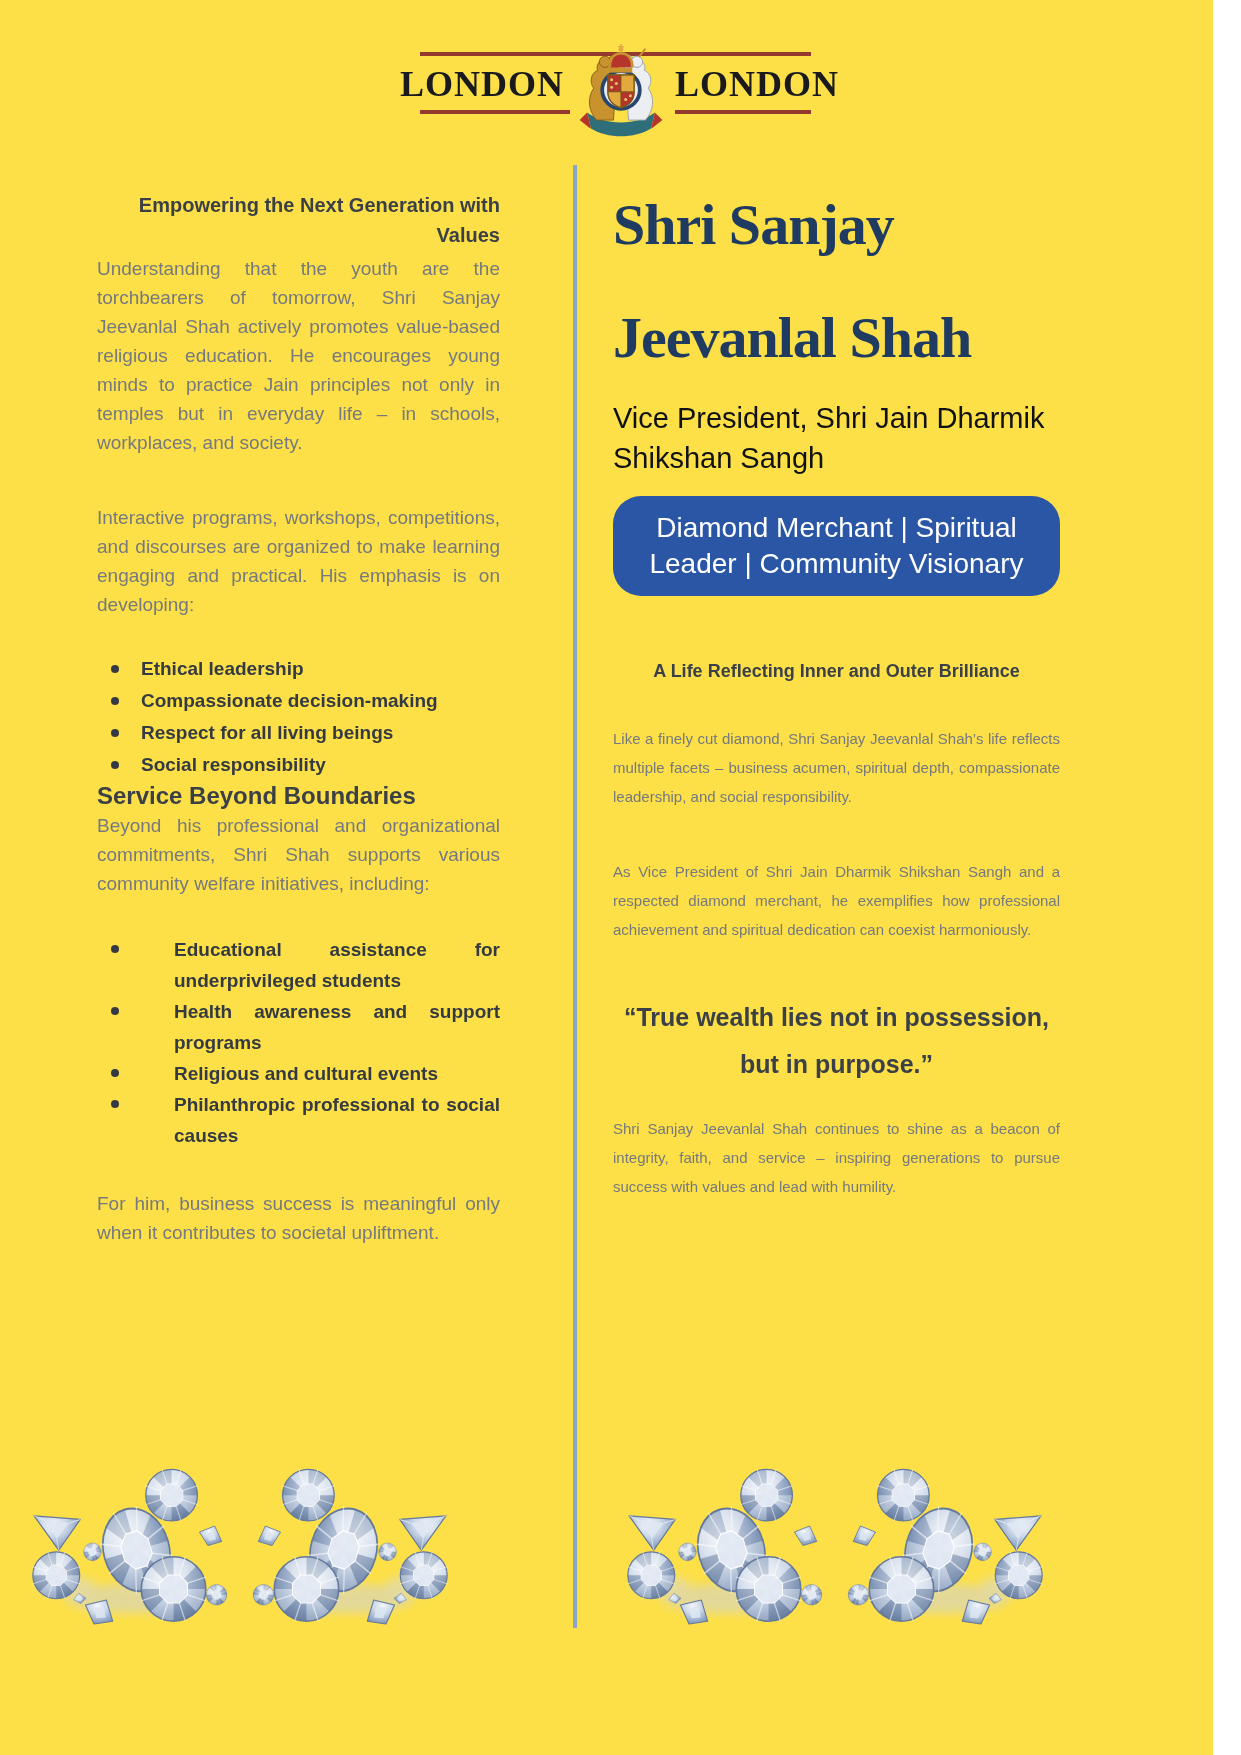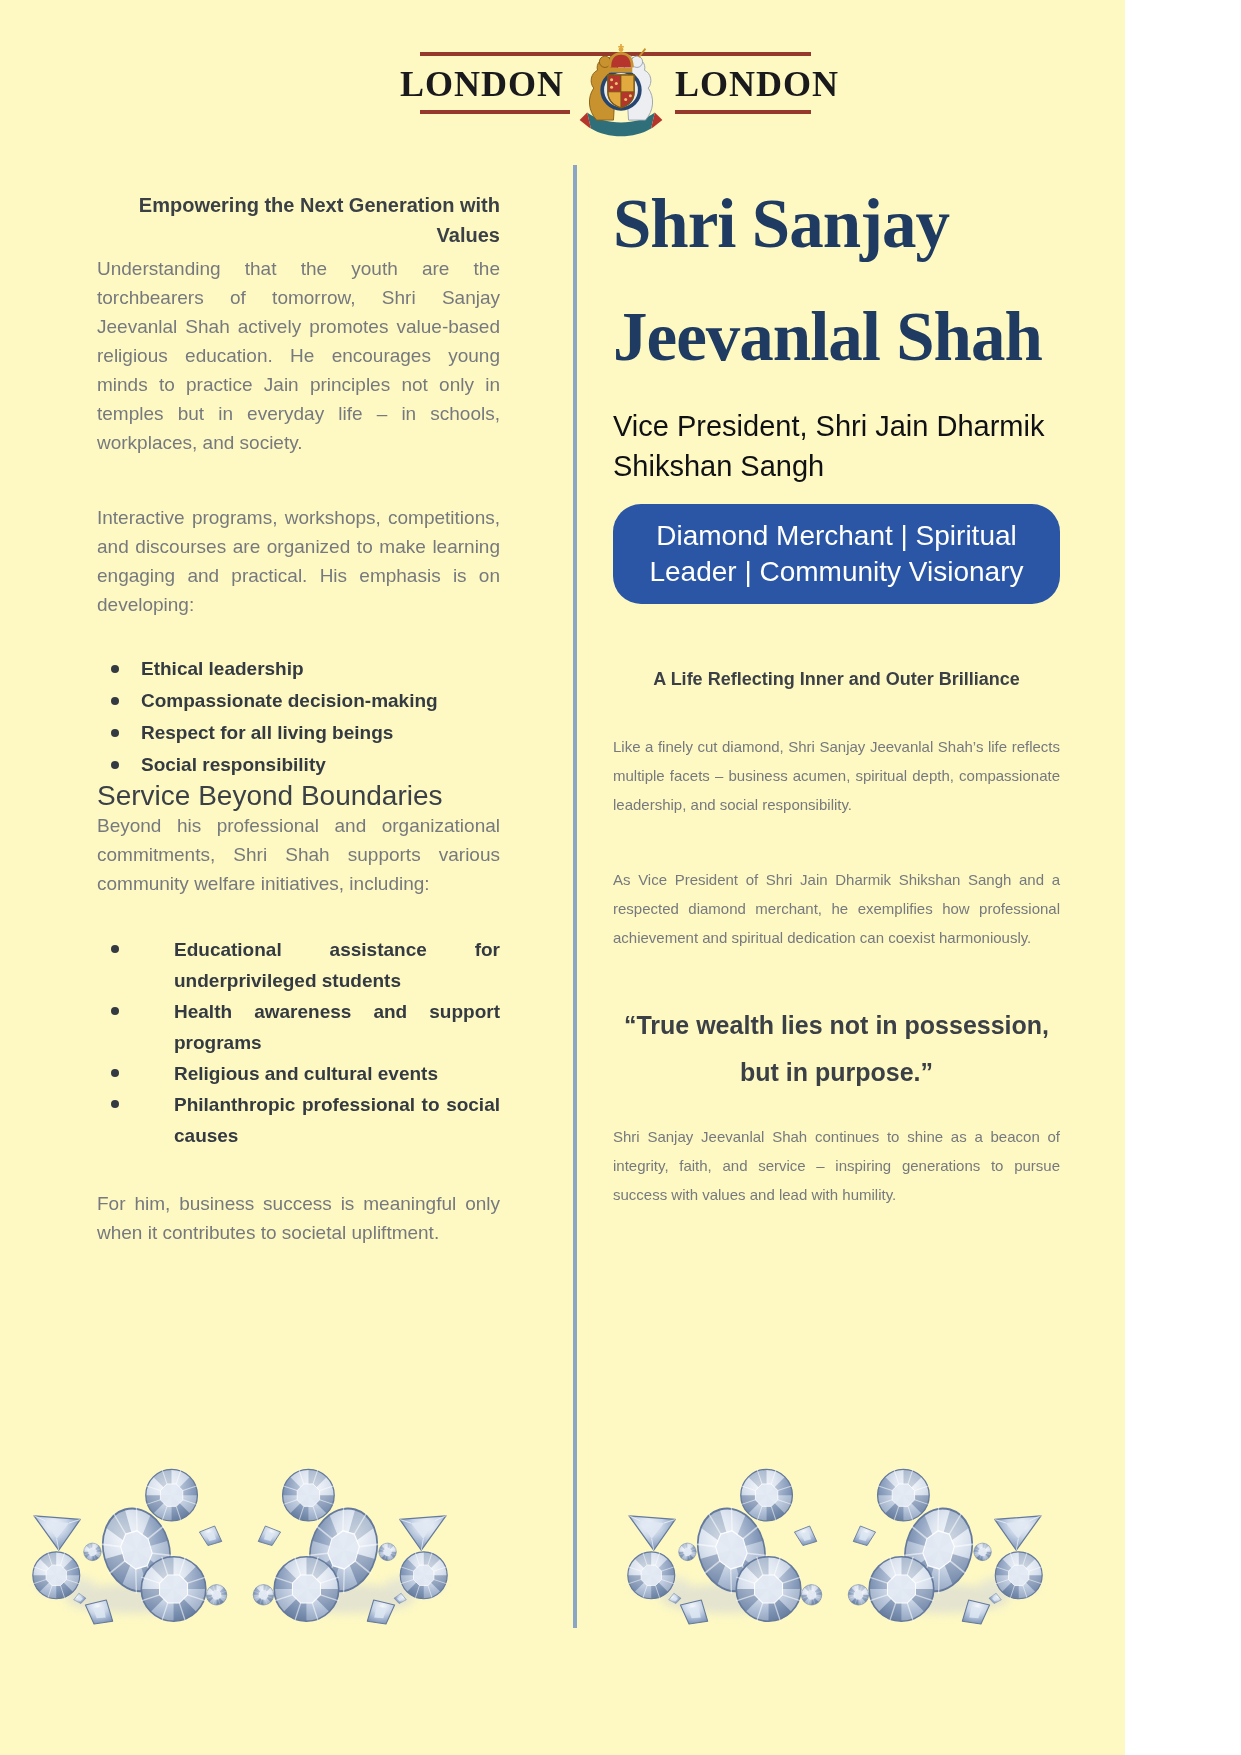--- a/index.html
+++ b/index.html
@@ -1,54 +1,54 @@
 <!DOCTYPE html>
 <html><head>
 <meta charset="utf-8">
 <title>London Herald Feature</title>
 <style>
   html,body{margin:0;padding:0;background:#ffffff;}
-  .page{position:relative;width:1125px;height:1755px;background:#fef9c3;overflow:hidden;
+  .page{position:relative;width:1213px;height:1755px;background:#fde047;overflow:hidden;
         font-family:"Liberation Sans",sans-serif;}
 
   
   .rule{position:absolute;background:#94392b;height:4px;}
   #rule-top{left:420px;top:52px;width:391px;}
   #rule-bottom-left{left:420px;top:110px;width:150px;}
   #rule-bottom-right{left:675px;top:110px;width:136px;}
   .brand{position:absolute;top:60px;font-family:"Liberation Serif",serif;font-weight:700;
          font-size:36px;line-height:48px;color:#1a1a1c;letter-spacing:1px;}
   #brand-left{left:400px;width:160px;text-align:right;}
   #brand-right{left:675px;width:160px;text-align:left;}
   #crest{position:absolute;left:574px;top:40px;width:94px;height:100px;}
 
   
   #divider{position:absolute;left:573px;top:165px;width:4px;height:1463px;background:#8ba5c7;}
 
   
   .col-left{position:absolute;left:97px;top:190px;width:403px;color:#76797e;}
   .col-left h2{margin:0;font-size:20px;line-height:30px;font-weight:700;color:#3b4046;text-align:right;}
-  .col-left h3{margin:0;font-size:28px;line-height:30px;font-weight:400;color:#3b4046;text-align:left;}
+  .col-left h3{margin:0;font-size:24px;line-height:30px;font-weight:700;color:#3b4046;text-align:left;}
   .col-left p{margin:0;font-size:19px;line-height:29px;text-align:justify;}
   .p-first{margin-top:4px !important;}
   .gap46{margin-top:46px !important;}
   .gap38{margin-top:38px !important;}
   ul.bullets{list-style:none;margin:34px 0 0 0;padding:0;}
   ul.bullets li{display:flex;font-size:19px;font-weight:700;color:#343a41;}
   ul.b1 li{line-height:32px;}
   ul.b2{margin-top:36px;}
   ul.b2 li{line-height:31px;text-align:justify;gap:33px;}
   ul.bullets .dot{flex:none;width:8px;height:8px;border-radius:50%;background:#343a41;margin:12px 22px 0 14px;}
   ul.b2 .dot{margin-top:11px;}
   ul.b2 li span.txt{flex:1;}
 
   
   .col-right{position:absolute;left:613px;top:160px;width:447px;color:#76797e;}
-  .col-right h1{margin:8px 0 12px 0;font-family:"Liberation Serif",serif;font-weight:700;
-                font-size:69px;line-height:113px;color:#1f3b61;letter-spacing:-1px;}
+  .col-right h1{margin:8px 0 4px 0;font-family:"Liberation Serif",serif;font-weight:700;
+                font-size:58px;line-height:113px;color:#1f3b61;letter-spacing:-1px;}
   .subtitle{font-size:29px;line-height:40px;color:#101114;font-weight:400;}
   .badge{margin-top:18px;background:#2a56a5;border-radius:28px;padding:14px 18px;
          color:#ffffff;font-size:28px;line-height:36px;text-align:center;font-weight:400;}
   .col-right h4{margin:62px 0 0 0;font-size:18px;line-height:26px;font-weight:700;color:#3b4046;text-align:center;}
   .col-right p{margin:0;font-size:15px;line-height:29px;text-align:justify;}
   .rp1{margin-top:40px !important;}
   .rp2{margin-top:46px !important;}
   .quote{margin:50px 0 0 0;font-size:25px;line-height:47px;font-weight:700;color:#3b4046;text-align:center;}
   .rp3{margin-top:26px !important;}
 

